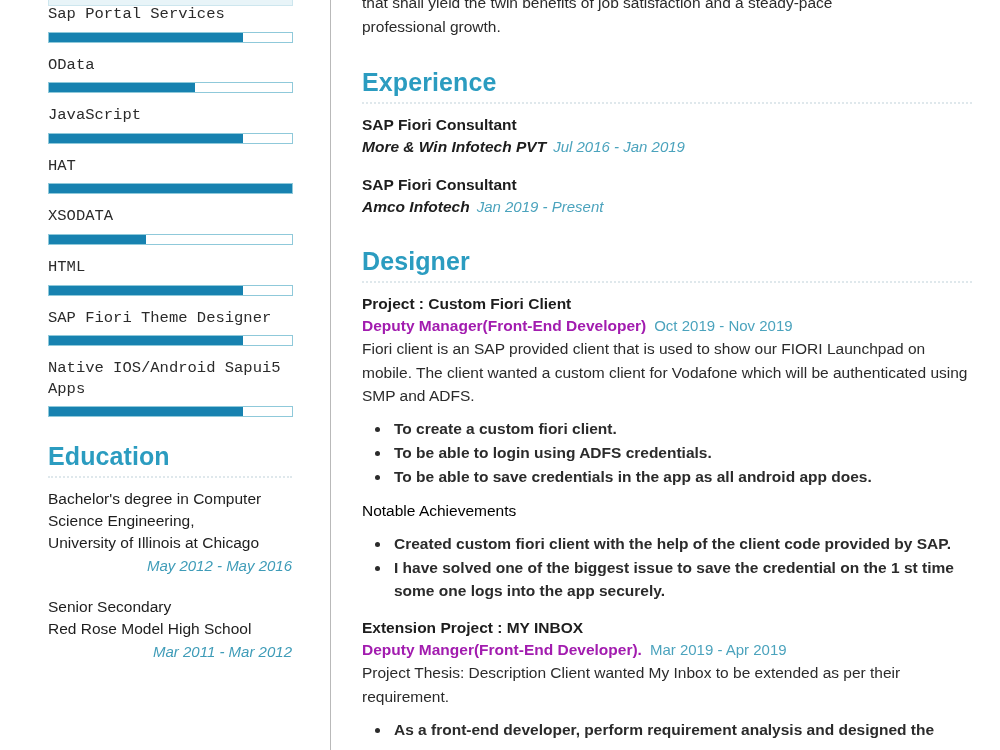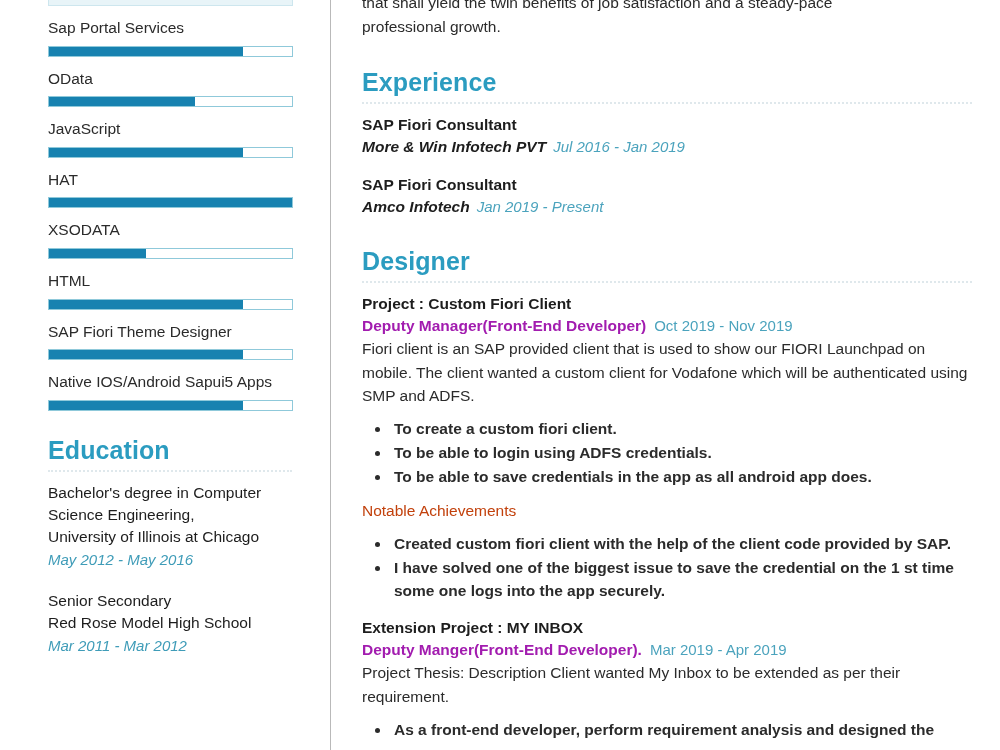--- a/index.html
+++ b/index.html
@@ -76,21 +76,22 @@
     left: 48px;
     top: 0px;
     width: 245px;
     height: 6px;
     background: #e8f4f8;
     border: 1px solid #cde6ee;
     border-top: none;
     box-sizing: border-box;
   }
   .skills-list {
-    padding-top: 18px;
+    padding-top: 4px;
+    font-family: Liberation Mono, monospace;
   }
   .skill {
     margin-bottom: 12px;
   }
   .skill-name {
     font-size: 15.5px;
     color: #2b2b2b;
     line-height: 1.33;
     margin-bottom: 7px;
     font-weight: 400;
@@ -121,20 +122,21 @@
     color: #1d1d1d;
     line-height: 1.42;
     white-space: pre-line;
   }
   .edu-date {
     font-size: 15px;
     font-style: italic;
     color: #3f9cb8;
     line-height: 1.45;
     margin-top: 1px;
+    text-align: right;
   }
   .education-section {
     margin-top: 24px;
   }
 
   
   .intro {
     font-size: 15.5px;
     line-height: 1.52;
     color: #2b2b2b;
@@ -209,21 +211,21 @@
     font-size: 15.5px;
     line-height: 1.5;
     color: #2b2b2b;
     margin-bottom: 1px;
     padding-left: 3px;
     font-weight: bold;
   }
   .sub-label {
     font-size: 15.5px;
     line-height: 1.5;
-    color: #c2410c;
+    color: #000000;
     margin: 11px 0 0 0;
   }
   .gap-sm { height: 11px; }
 </style>
 </head>
 <body>
 
 <div id="page">
 
   <div class="col-left">

